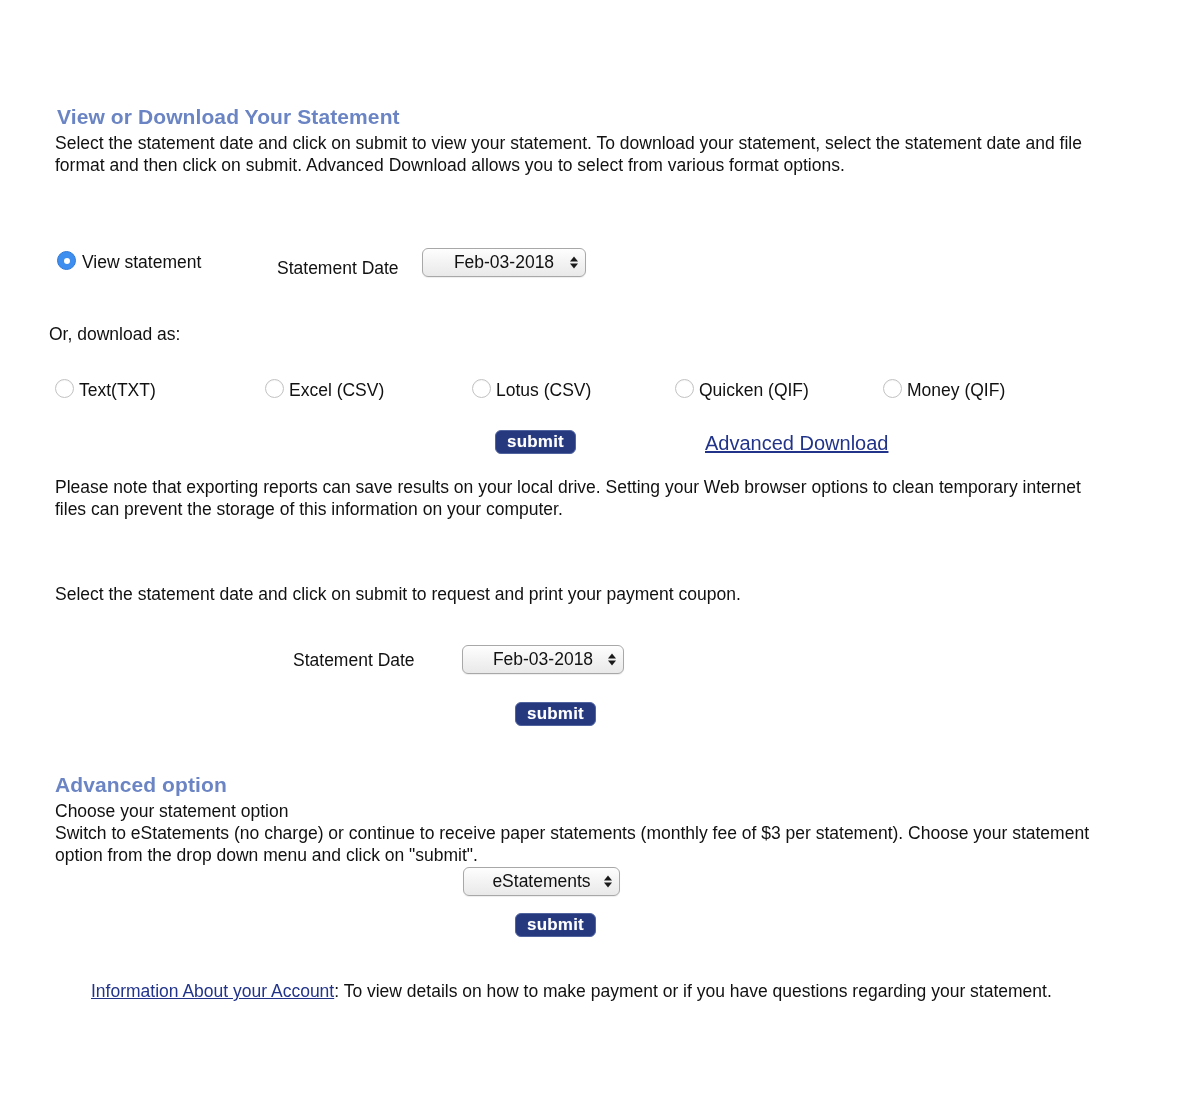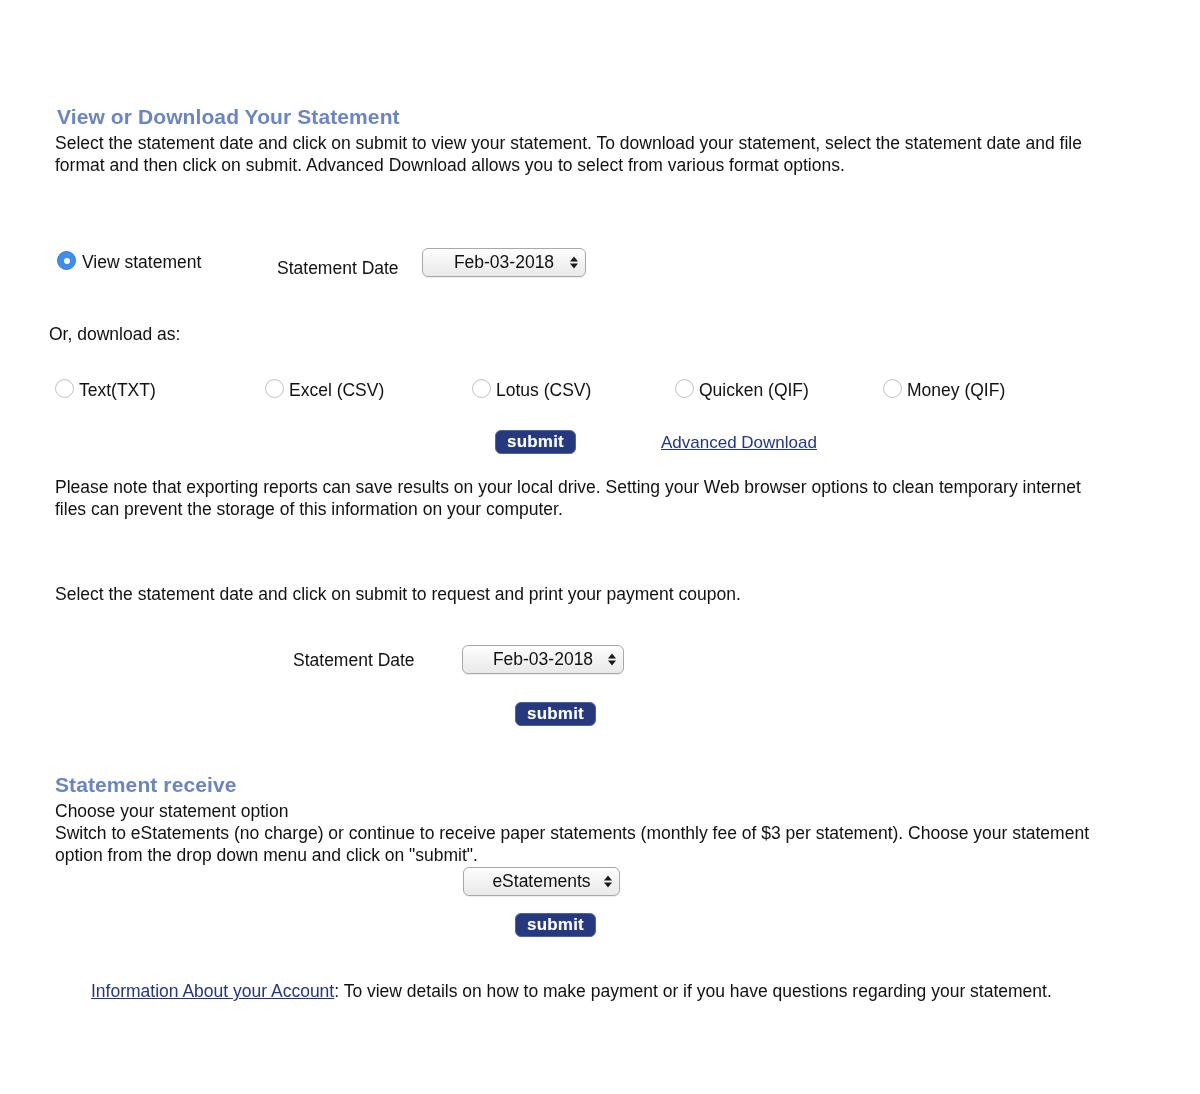--- a/index.html
+++ b/index.html
@@ -161,26 +161,27 @@
 
   
   .link {
     color: #22348a;
     text-decoration: underline;
     cursor: pointer;
     margin-left: 34px;
   }
   .link-standalone {
     position: absolute;
-    font-size: 17px;
+    font-size: 20px;
     line-height: 22px;
     color: #22348a;
     text-decoration: underline;
     white-space: nowrap;
     cursor: pointer;
+    margin-left: 44px;
   }
 
   .inline-label {
     position: absolute;
     font-size: 17.5px;
     line-height: 21px;
     color: #111111;
     white-space: nowrap;
   }
 </style>
@@ -238,21 +239,21 @@
   <div class="select" style="left:462px; top:645px; width:162px;">
     <span class="select-value">Feb-03-2018</span>
     <span class="stepper">
       <span class="up"></span>
       <span class="down"></span>
     </span>
   </div>
 
   <div class="submit-btn" style="left:515px; top:702px;">submit</div>
 
-  <div class="section-heading" style="left:55px; top:772px;">Statement receive</div>
+  <div class="section-heading" style="left:55px; top:772px;">Advanced option</div>
 
   <div class="body-text" style="left:55px; top:800px; width:1070px;">Choose your statement option</div>
 
   <div class="body-text" style="left:55px; top:822px; width:1062px;">Switch to eStatements (no charge) or continue to receive paper statements (monthly fee of $3 per statement). Choose your statement option from the drop down menu and click on "submit".</div>
 
   <div class="select" style="left:463px; top:867px; width:157px;">
     <span class="select-value">eStatements</span>
     <span class="stepper">
       <span class="up"></span>
       <span class="down"></span>

